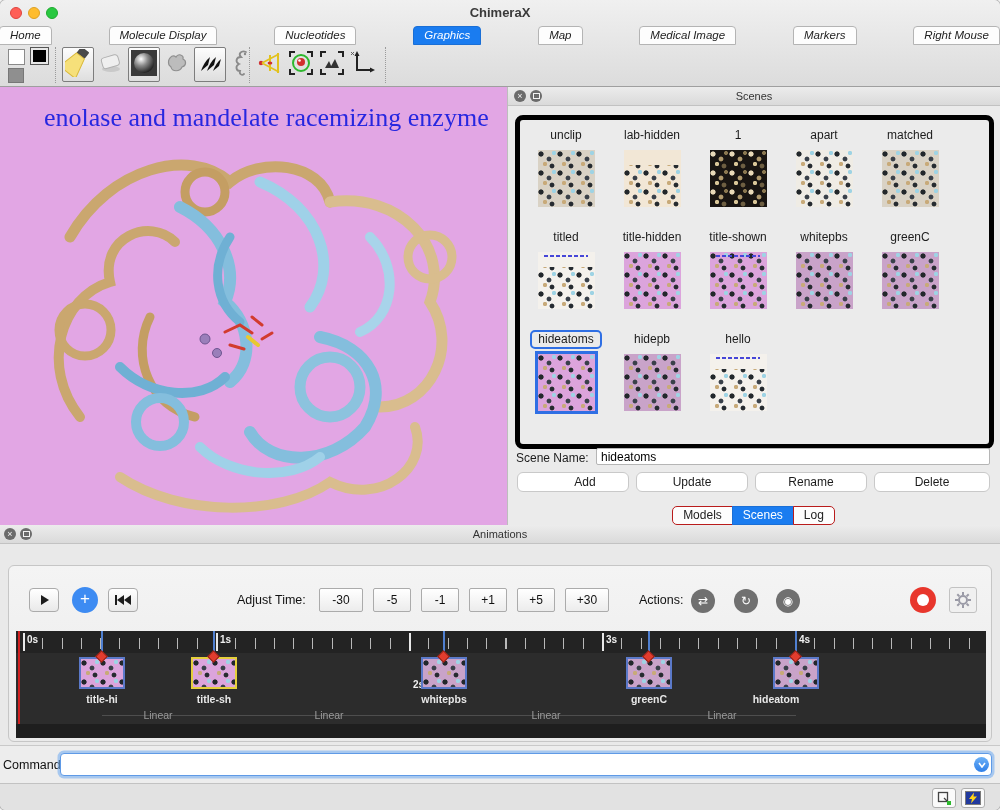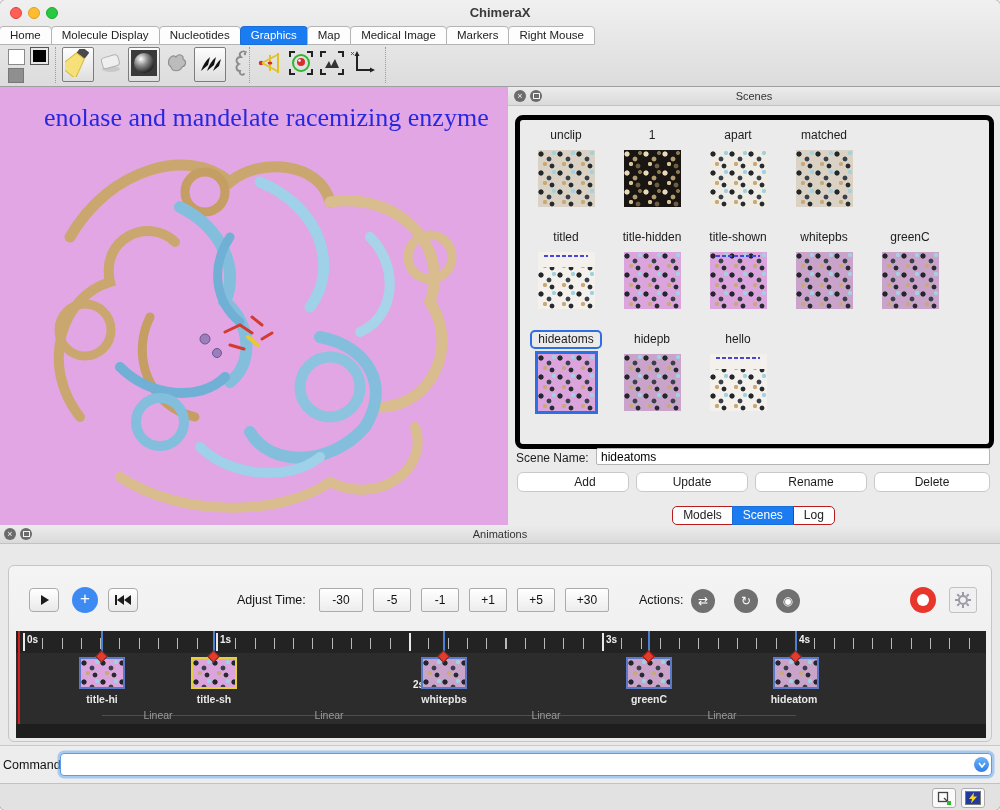--- a/index.html
+++ b/index.html
@@ -11,21 +11,21 @@
           background:linear-gradient(#f0f0f0,#dcdcdc);border-bottom:1px solid #9f9f9f;}
   #titlebar{position:absolute;left:0;top:0;width:100%;height:25px;}
   .light{position:absolute;top:7px;width:12px;height:12px;border-radius:50%;}
   #light-close{left:10px;background:#ff5f57;border:1px solid #e0443e;}
   #light-min{left:28px;background:#febc2e;border:1px solid #dea123;}
   #light-zoom{left:46px;background:#28c840;border:1px solid #1eab2e;}
   #win-title{position:absolute;left:0;right:0;top:5px;text-align:center;font-size:13px;
              font-weight:bold;color:#3a3a3a;}
   
   #tabs{position:absolute;left:0;top:25px;width:100%;height:20px;display:flex;
-        justify-content:flex-start;align-items:flex-end;}
+        justify-content:space-between;align-items:flex-end;font-style:italic;}
   .tab{height:19px;padding:2px 10px 3px;font-size:11.5px;color:#222;background:#fdfdfd;
        border:1px solid #b4b4b4;margin-left:-1px;border-radius:4px 4px 0 0;white-space:nowrap;}
   .tab.sel{background:#1a7cf0;color:#fff;border-color:#1a6fd6;}
   
   #toolbar{position:absolute;left:0;top:45px;width:100%;height:41px;}
   .swatch{position:absolute;}
   #swatch-white{left:8px;top:4px;width:17px;height:16px;background:#fff;border:1px solid #8a8a8a;}
   #swatch-black{left:30px;top:2px;width:19px;height:18px;background:#000;border:1px solid #555;
                 box-shadow:inset 0 0 0 2px #e8e8e8;}
   #swatch-gray{left:8px;top:23px;width:16px;height:15px;background:#8f8f8f;border:1px solid #777;}
@@ -317,20 +317,24 @@
       </div>
       <div class="panel-title">Scenes</div>
     </div>
     <div id="scene-grid">
         <div class="scene-row" style="top: 6px;">
           <div class="scene-cell">
             <div class="scene-label">unclip</div>
             <div class="scene-thumb v-white pat-dark"></div>
           </div>
           <div class="scene-cell">
+            <div class="scene-label">lab-hidden</div>
+            <div class="scene-thumb v-cream pat-dark"></div>
+          </div>
+          <div class="scene-cell">
             <div class="scene-label">1</div>
             <div class="scene-thumb v-black pat-tan"></div>
           </div>
           <div class="scene-cell">
             <div class="scene-label">apart</div>
             <div class="scene-thumb v-white-sparse pat-dark"></div>
           </div>
           <div class="scene-cell">
             <div class="scene-label">matched</div>
             <div class="scene-thumb v-white pat-dark"></div>
@@ -470,21 +474,21 @@
             <div class="kf-thumb v-pink-dense pat-dark" style="left: 405px;"></div>
             <div class="kf-diamond" style="left: 423px;"></div>
             <div class="kf-label" style="left: 386px;">whitepbs</div>
             <div class="kf-line" style="left: 632px;"></div>
             <div class="kf-thumb v-pink-dense pat-dark" style="left: 610px;"></div>
             <div class="kf-diamond" style="left: 628px;"></div>
             <div class="kf-label" style="left: 591px;">greenC</div>
             <div class="kf-line" style="left: 779px;"></div>
             <div class="kf-thumb v-pink-dense pat-dark" style="left: 757px;"></div>
             <div class="kf-diamond" style="left: 775px;"></div>
-            <div class="kf-label" style="left: 736px;">hideatom</div>
+            <div class="kf-label" style="left: 718px;">hideatom</div>
           </div>
         <div id="linear-line" style="left: 86px; width: 694px;"></div>
         <div id="linear-layer">
             <div class="linear-label" style="left: 112px;">Linear</div>
             <div class="linear-label" style="left: 283px;">Linear</div>
             <div class="linear-label" style="left: 500px;">Linear</div>
             <div class="linear-label" style="left: 676px;">Linear</div>
           </div>
         <div id="tl-bottom"></div>
       </div>

